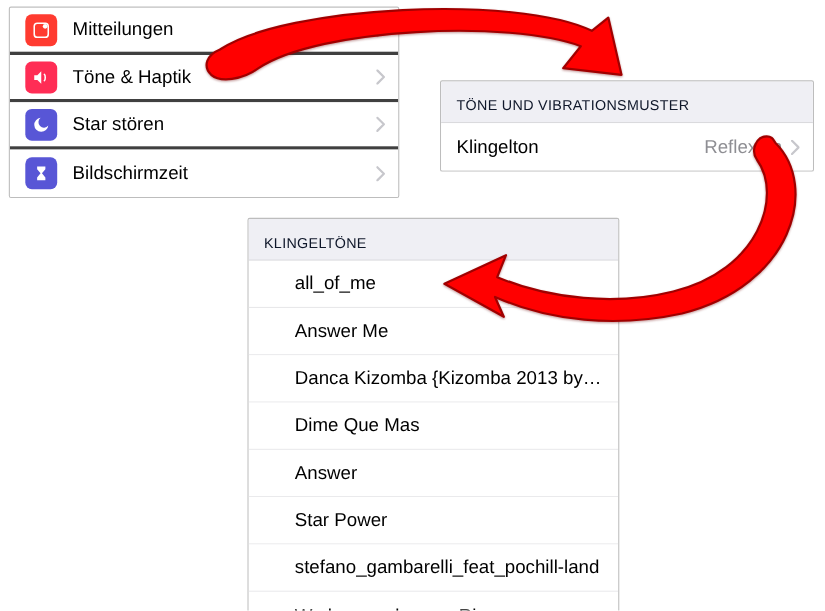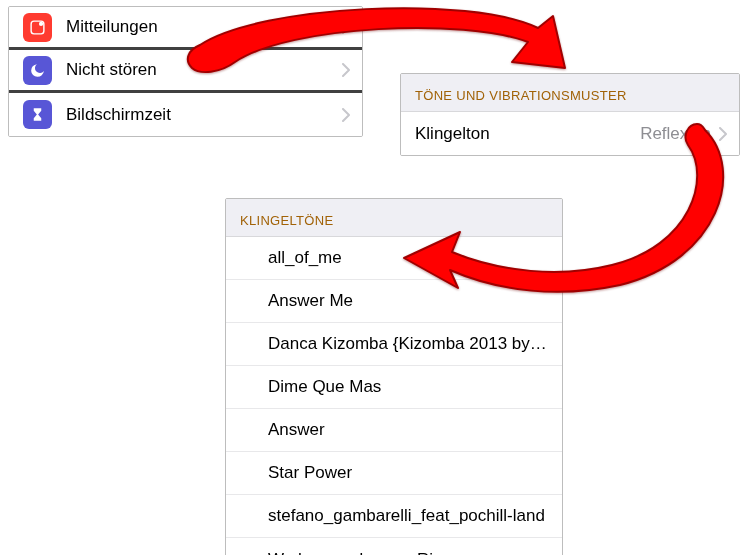--- a/index.html
+++ b/index.html
@@ -15,21 +15,21 @@
   }
   .panel {
     position: absolute;
     border: 1px solid #bdbdbd;
     background: #fff;
     border-radius: 2px;
     overflow: hidden;
   }
   .panel-header {
     background: #efeff4;
-    color: #a16207;
+    color: #0f172a;
     font-size: 13px;
     letter-spacing: 0.3px;
     padding: 14px 14px 8px 14px;
     border-bottom: 1px solid #d8d8db;
   }
   .row {
     display: flex;
     align-items: center;
     height: 43px;
     padding: 0 12px 0 14px;
@@ -114,28 +114,42 @@
         </svg>
     </span>
     <span class="label">Mitteilungen</span>
     <span class="chevron">
       <svg width="8" height="14" viewBox="0 0 8 14">
           <path d="M1 1l6 6-6 6" stroke="#c7c7cc" stroke-width="2" fill="none" stroke-linecap="round" stroke-linejoin="round"></path>
         </svg>
     </span>
   </div>
 
+  <div class="row">
+    <span class="icon-wrap bg-pink">
+      <svg width="17" height="17" viewBox="0 0 24 24" fill="#fff">
+          <path d="M3 9v6h4l5 5V4L7 9H3z"></path>
+          <path d="M16 8c1.5 1 1.5 7 0 8" stroke="#fff" stroke-width="2" fill="none" stroke-linecap="round"></path>
+        </svg>
+    </span>
+    <span class="label">Töne &amp; Haptik</span>
+    <span class="chevron">
+      <svg width="8" height="14" viewBox="0 0 8 14">
+          <path d="M1 1l6 6-6 6" stroke="#c7c7cc" stroke-width="2" fill="none" stroke-linecap="round" stroke-linejoin="round"></path>
+        </svg>
+    </span>
+  </div>
 
   <div class="row">
     <span class="icon-wrap bg-indigo">
       <svg width="17" height="17" viewBox="0 0 24 24" fill="#fff">
           <path d="M21 12.8A9 9 0 1111.2 3a7 7 0 109.8 9.8z"></path>
         </svg>
     </span>
-    <span class="label">Nicht stören</span>
+    <span class="label">Star stören</span>
     <span class="chevron">
       <svg width="8" height="14" viewBox="0 0 8 14">
           <path d="M1 1l6 6-6 6" stroke="#c7c7cc" stroke-width="2" fill="none" stroke-linecap="round" stroke-linejoin="round"></path>
         </svg>
     </span>
   </div>
 
   <div class="row">
     <span class="icon-wrap bg-indigo">
       <svg width="15" height="17" viewBox="0 0 24 24" fill="#fff">

